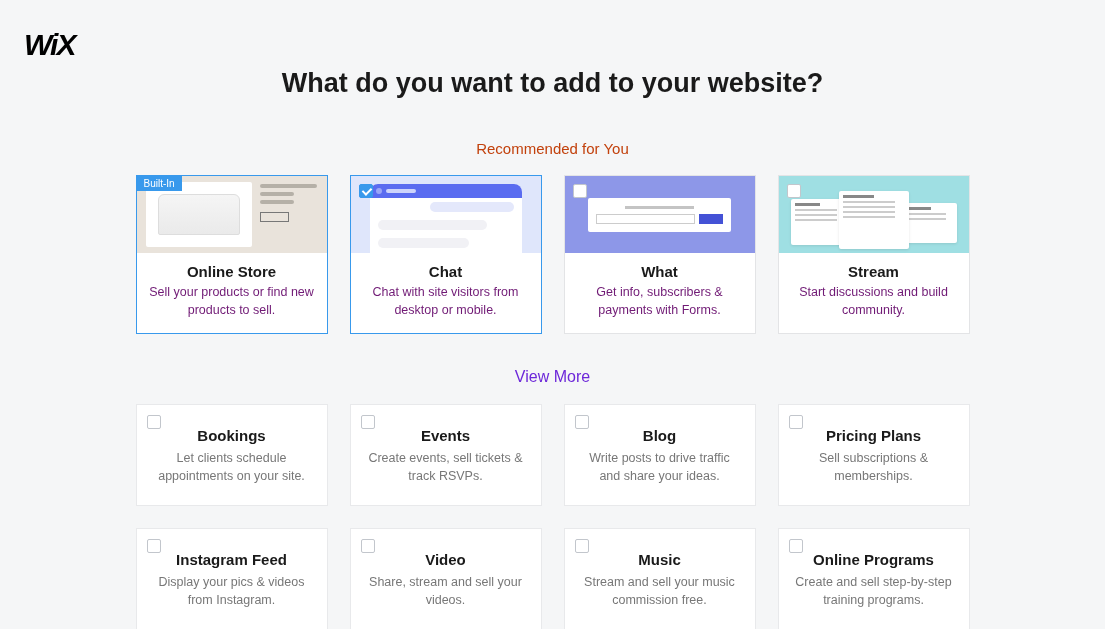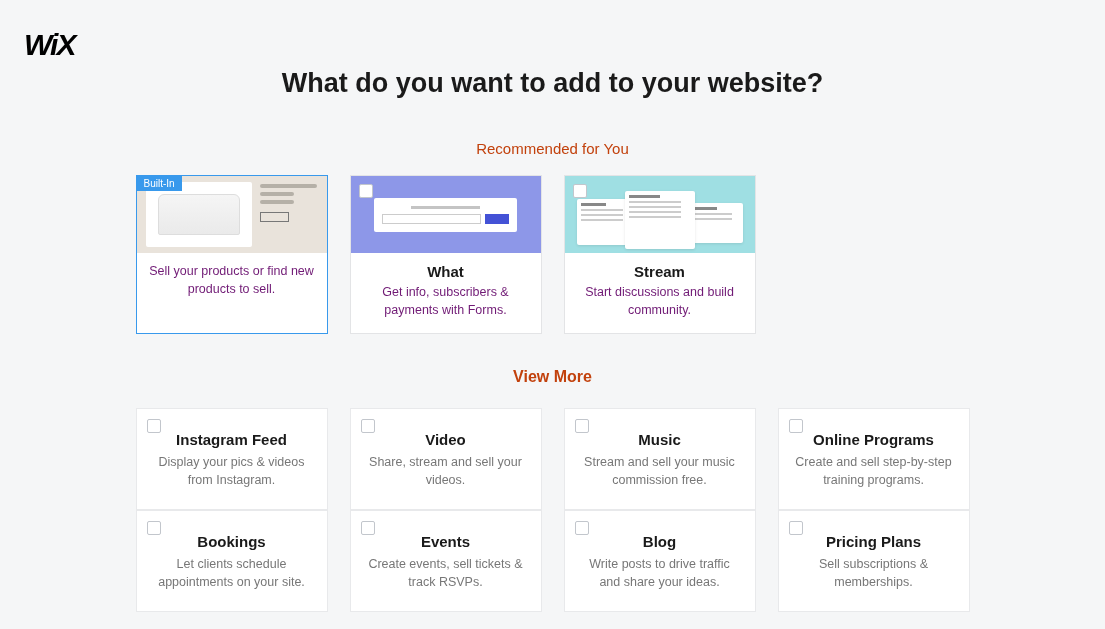--- a/index.html
+++ b/index.html
@@ -34,22 +34,22 @@
     margin-bottom: 41px;
   }
   .subtitle {
     font-size: 15px;
     font-weight: 400;
     color: #c2410c;
     margin-bottom: 18px;
   }
   .viewmore {
     font-size: 16px;
-    font-weight: 700;
-    color: #c2410c;
+    font-weight: 400;
+    color: #6d28d9;
     margin: 34px 0 18px 0;
   }
   .grid {
     display: grid;
     grid-template-columns: repeat(4, 1fr);
     gap: 22px;
     padding: 0 68px;
   }
   
   .card-rec {
@@ -244,24 +244,45 @@
             </div>
           <div class="side">
               <div class="line"></div>
               <div class="line sh"></div>
               <div class="line sh"></div>
               <div class="btn"></div>
             </div>
         </div>
       </div>
       <div class="card-body">
+        <div class="card-title">Online Store</div>
         <div class="card-desc">Sell your products or find new products to sell.</div>
       </div>
     </div>
 
+    <div class="card-rec selected">
+      <div class="checkbox checked"></div>
+      <div class="card-img">
+        <div class="thumb-chat">
+          <div class="phone">
+            <div class="bar">
+                <div class="dot"></div>
+                <div class="bartxt"></div>
+              </div>
+            <div class="bubble w1"></div>
+            <div class="bubble w2"></div>
+            <div class="bubble w2" style="width:60%"></div>
+          </div>
+        </div>
+      </div>
+      <div class="card-body">
+        <div class="card-title">Chat</div>
+        <div class="card-desc">Chat with site visitors from desktop or mobile.</div>
+      </div>
+    </div>
 
     <div class="card-rec">
       <div class="checkbox"></div>
       <div class="card-img">
         <div class="thumb-forms">
           <div class="form">
             <div class="hl"></div>
             <div class="row">
                 <div class="in"></div>
                 <div class="go"></div>
@@ -301,20 +322,43 @@
       </div>
       <div class="card-body">
         <div class="card-title">Stream</div>
         <div class="card-desc">Start discussions and build community.</div>
       </div>
     </div>
   </div>
 
   <div class="viewmore">View More</div>
 
+  <div class="grid">
+    <div class="card-sm">
+      <div class="checkbox"></div>
+      <div class="card-sm-title">Bookings</div>
+      <div class="card-sm-desc">Let clients schedule appointments on your site.</div>
+    </div>
+    <div class="card-sm">
+      <div class="checkbox"></div>
+      <div class="card-sm-title">Events</div>
+      <div class="card-sm-desc">Create events, sell tickets &amp; track RSVPs.</div>
+    </div>
+    <div class="card-sm">
+      <div class="checkbox"></div>
+      <div class="card-sm-title">Blog</div>
+      <div class="card-sm-desc">Write posts to drive traffic and share your ideas.</div>
+    </div>
+    <div class="card-sm">
+      <div class="checkbox"></div>
+      <div class="card-sm-title">Pricing Plans</div>
+      <div class="card-sm-desc">Sell subscriptions &amp; memberships.</div>
+    </div>
+  </div>
+
   <div class="grid" style="margin-top:22px">
     <div class="card-sm">
       <div class="checkbox"></div>
       <div class="card-sm-title">Instagram Feed</div>
       <div class="card-sm-desc">Display your pics &amp; videos from Instagram.</div>
     </div>
     <div class="card-sm">
       <div class="checkbox"></div>
       <div class="card-sm-title">Video</div>
       <div class="card-sm-desc">Share, stream and sell your videos.</div>
@@ -324,36 +368,13 @@
       <div class="card-sm-title">Music</div>
       <div class="card-sm-desc">Stream and sell your music commission free.</div>
     </div>
     <div class="card-sm">
       <div class="checkbox"></div>
       <div class="card-sm-title">Online Programs</div>
       <div class="card-sm-desc">Create and sell step-by-step training programs.</div>
     </div>
   </div>
 
-  <div class="grid">
-    <div class="card-sm">
-      <div class="checkbox"></div>
-      <div class="card-sm-title">Bookings</div>
-      <div class="card-sm-desc">Let clients schedule appointments on your site.</div>
-    </div>
-    <div class="card-sm">
-      <div class="checkbox"></div>
-      <div class="card-sm-title">Events</div>
-      <div class="card-sm-desc">Create events, sell tickets &amp; track RSVPs.</div>
-    </div>
-    <div class="card-sm">
-      <div class="checkbox"></div>
-      <div class="card-sm-title">Blog</div>
-      <div class="card-sm-desc">Write posts to drive traffic and share your ideas.</div>
-    </div>
-    <div class="card-sm">
-      <div class="checkbox"></div>
-      <div class="card-sm-title">Pricing Plans</div>
-      <div class="card-sm-desc">Sell subscriptions &amp; memberships.</div>
-    </div>
-  </div>
-
 </div>
 
 </body></html>

